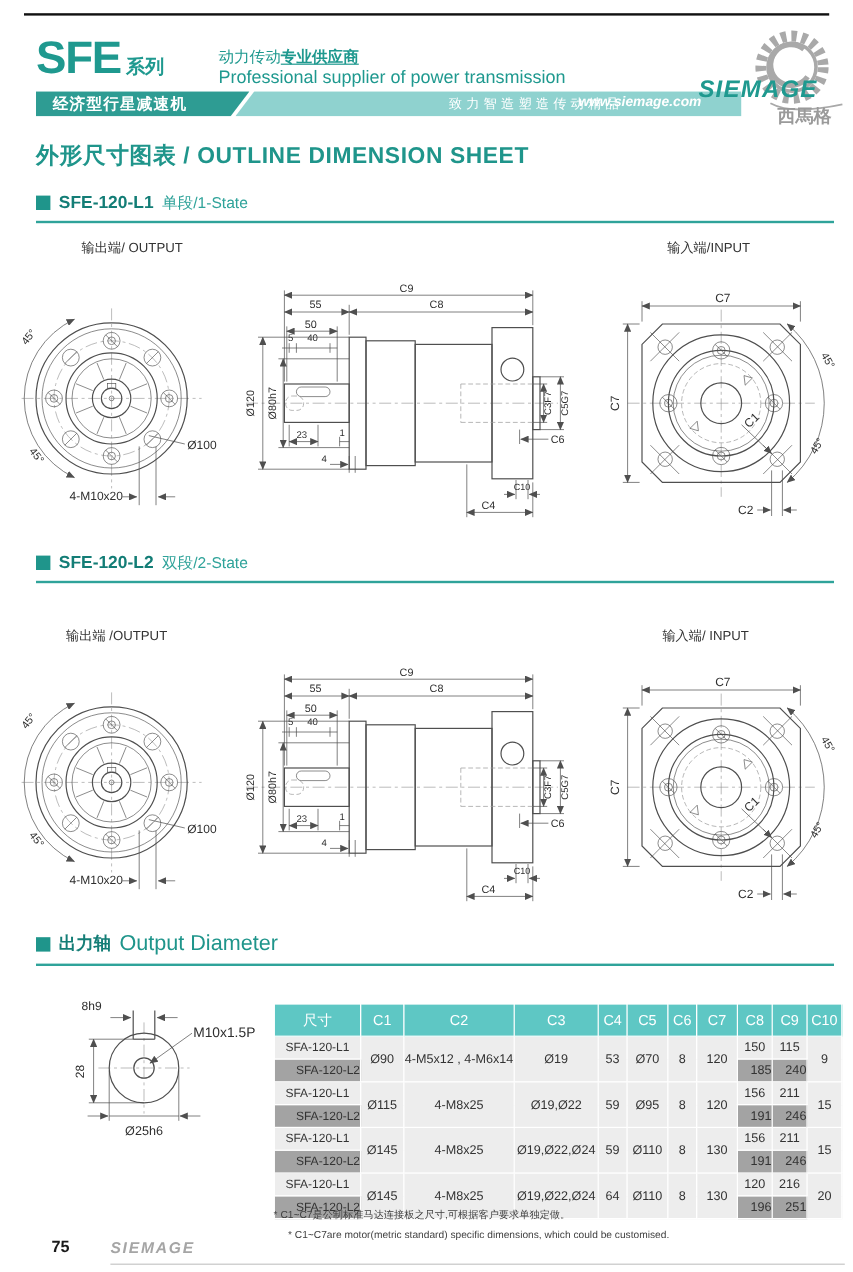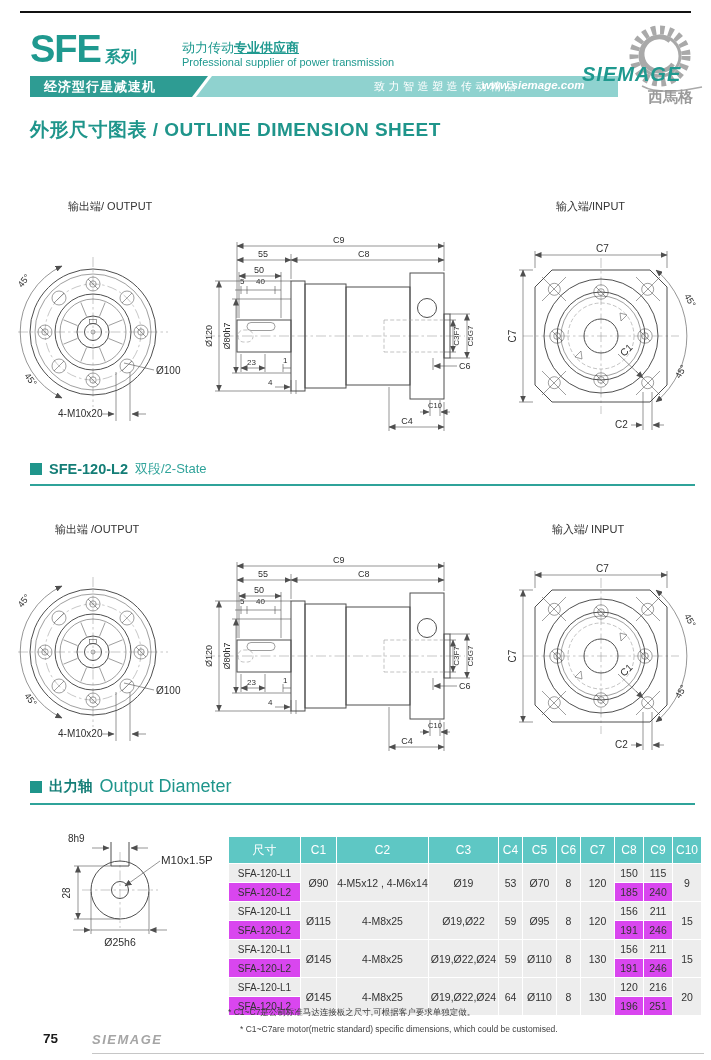--- a/index.html
+++ b/index.html
@@ -5,42 +5,42 @@
   html,body{margin:0;padding:0;background:#fff;}
   .page{position:relative;width:711px;height:1060px;background:#fff;overflow:hidden;
         font-family:"Liberation Sans",sans-serif;color:#333;}
   .abs{position:absolute;}
   
   .topline{position:absolute;left:20px;top:11px;width:671px;height:2px;background:#111;}
   .sfe{position:absolute;left:30px;top:30px;font-size:38px;font-weight:bold;color:#1f998f;letter-spacing:-1px;line-height:1;}
   .sfe-suffix{font-size:16px;font-weight:bold;letter-spacing:0;margin-left:4px;}
   .tagline{position:absolute;left:182px;top:39px;color:#1f998f;font-size:13px;}
   .tagline b{font-weight:bold;text-decoration:underline;}
-  .tagline-en{position:absolute;left:182px;top:56px;color:#1f998f;font-size:11px;}
+  .tagline-en{position:absolute;left:182px;top:56px;color:#1f998f;font-size:15px;}
   .banner-dark{position:absolute;left:30px;top:76px;width:178px;height:21px;background:#2e9c93;
      clip-path:polygon(0 0,100% 0,calc(100% - 16px) 100%,0 100%);}
   .banner-dark span{display:block;padding-left:14px;line-height:21px;color:#fff;font-size:13px;font-weight:bold;letter-spacing:1px;}
   .banner-light{position:absolute;left:196px;top:76px;width:422px;height:21px;background:#8fd2cf;
      clip-path:polygon(16px 0,100% 0,100% 100%,0 100%);}
   .slogan{position:absolute;left:374px;top:79px;color:#fff;font-size:11px;letter-spacing:3.5px;}
   .weburl{position:absolute;left:482px;top:79px;color:#fff;font-size:11.5px;font-weight:bold;font-style:italic;}
   
   .pgtitle{position:absolute;left:30px;top:117px;font-size:19px;font-weight:bold;color:#1f958b;letter-spacing:.5px;}
   .sec{position:absolute;left:30px;width:665px;border-bottom:2px solid #2fa39a;padding-bottom:6px;
        display:flex;align-items:center;gap:7px;}
   .sec .sq{width:12px;height:12px;background:#1f958b;flex:0 0 auto;}
   .sec .nm{font-size:14.5px;font-weight:bold;color:#137d76;}
   .sec .st{font-size:13px;color:#2fa39a;}
   .iolabel{position:absolute;font-size:11px;color:#333;}
   
   .dimtable{position:absolute;left:228px;top:836px;}
   table{border-collapse:collapse;table-layout:fixed;width:473px;font-size:10.5px;color:#333;}
   thead th{background:#5ec7c4;color:#fff;font-weight:normal;font-size:12px;height:24px;border:1px solid #fff;}
   tbody td{text-align:center;height:18px;background:#ededed;border:1px solid #fff;padding:0;}
-  tr.r-even td{background:#d946ef;}
+  tr.r-even td{background:#a3a3a3;text-align:right;}
   td.model{font-size:10px;}
   .note{position:absolute;left:228px;font-size:8.5px;color:#3f3f3f;}
   
   .pageno{position:absolute;left:43px;top:1031px;font-size:13.5px;font-weight:bold;color:#1b1b1b;}
   .brand{position:absolute;left:92px;top:1032px;font-size:13px;font-weight:bold;font-style:italic;color:#a5a5a5;letter-spacing:1.5px;}
   .botline{position:absolute;left:92px;top:1053px;width:612px;height:1px;background:#c6c6c6;}
   
   .ln{fill:none;stroke:#4f4f4f;stroke-width:1;}
   .th{fill:none;stroke:#4f4f4f;stroke-width:.55;}
   .dim{fill:none;stroke:#4f4f4f;stroke-width:.6;}
@@ -74,20 +74,25 @@
       <circle cx="80" cy="32" r="20" fill="#ffffff" stroke="#a9a9a9" stroke-width="3"></circle>
       <path d="M90,17 A17,17 0 1 0 93,40" fill="none" stroke="#a9a9a9" stroke-width="4.5"></path>
     </g>
     <text x="2" y="57" font-family="Liberation Sans, sans-serif" font-size="20" font-weight="bold" font-style="italic" fill="#1f998f" letter-spacing="1">SIEMAGE</text>
     <path d="M62,62 Q80,72 122,63" fill="none" stroke="#a9a9a9" stroke-width="1.5"></path>
     <text x="68" y="78" font-family="Liberation Sans, sans-serif" font-size="15" font-weight="bold" fill="#9a9a9a">西馬格</text>
   </svg>
 
   <div class="pgtitle">外形尺寸图表 / OUTLINE DIMENSION SHEET</div>
 
+  <div class="sec" style="top:160px;">
+    <span class="sq"></span>
+    <span class="nm">SFE-120-L1</span>
+    <span class="st">单段/1-State</span>
+  </div>
   <div class="iolabel" style="left:55px;top:199px;margin-left:13px;">输出端/ OUTPUT</div>
   <div class="iolabel" style="left:556px;top:199px;">输入端/INPUT</div>
   <div class="abs" style="left:0;top:224px;">
 <svg width="711" height="228" viewBox="0 0 711 228" xmlns="http://www.w3.org/2000/svg">
   <defs>
     <marker id="aw" markerWidth="7" markerHeight="6" refX="6.5" refY="3" orient="auto" markerUnits="userSpaceOnUse">
       <path d="M0,0 L7,3 L0,6 Z" fill="#4f4f4f"></path>
           </marker>
     <marker id="awr" markerWidth="7" markerHeight="6" refX="0.5" refY="3" orient="auto" markerUnits="userSpaceOnUse">
       <path d="M7,0 L0,3 L7,6 Z" fill="#4f4f4f"></path>

